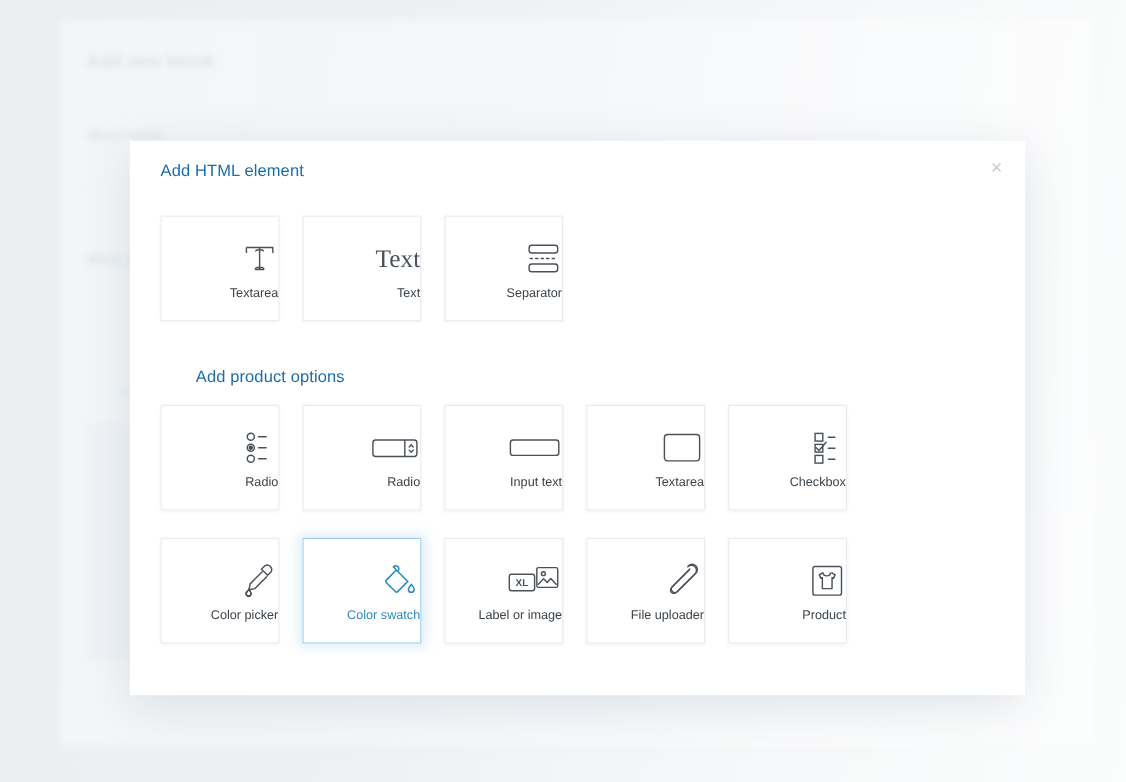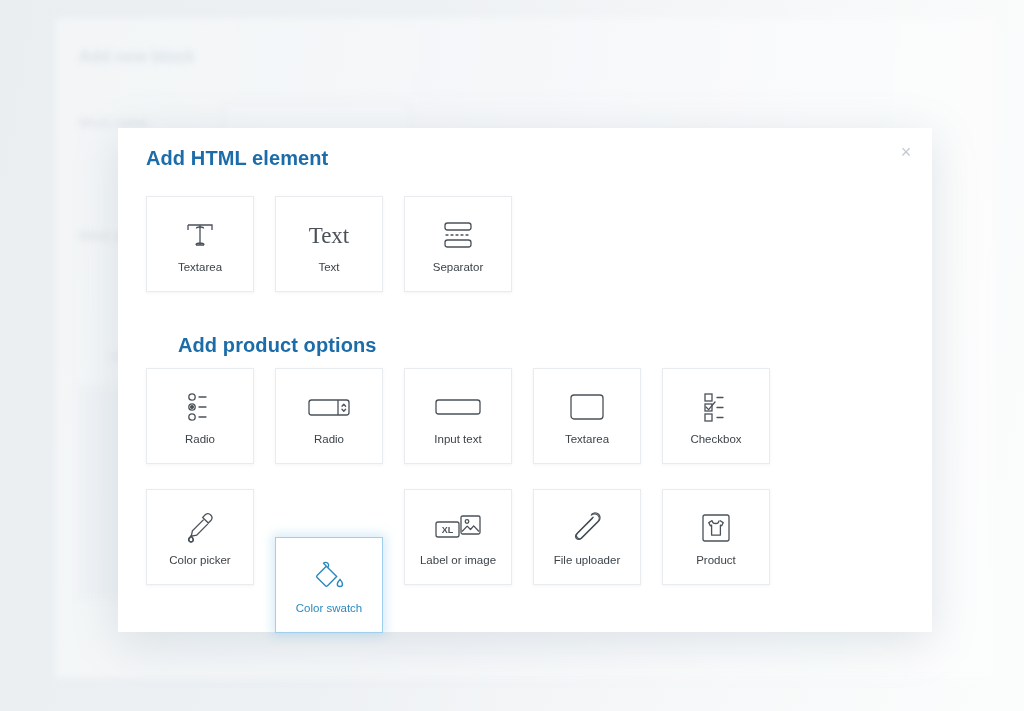--- a/index.html
+++ b/index.html
@@ -69,22 +69,22 @@
     position: absolute; right: 12px; top: 10px;
     width: 28px; height: 28px;
     display: flex; align-items: center; justify-content: center;
     font-size: 18px; color: #c2c9cf;
     cursor: pointer; background: none; border: none;
     font-family: "Liberation Sans", sans-serif;
     line-height: 1;
   }
   .section-title {
     color: #1b6ca8;
-    font-size: 20px;
-    font-weight: bold;
+    font-size: 15px;
+    font-weight: normal;
     letter-spacing: .1px;
   }
   .sec-html { position: absolute; left: 28px; top: 19px; }
   .sec-opts { position: absolute; left: 28px; top: 206px; margin-left: 32px; }
 
   .grid {
     position: absolute;
     display: flex;
     gap: 21px;
   }
@@ -92,40 +92,39 @@
   .grid-opts-r1 { left: 28px; top: 240px; border-radius: 20px; }
   .grid-opts-r2 { left: 28px; top: 361px; }
 
   .card {
     width: 108px; height: 96px;
     background: #ffffff;
     border: 1px solid #e8ecef;
     box-shadow: 0 1px 3px rgba(140,152,164,.10);
     display: flex;
     flex-direction: column;
-    align-items: center;
+    align-items: flex-end;
     justify-content: center;
     cursor: pointer;
     position: relative;
   }
   .card .ico {
     height: 44px;
     display: flex; align-items: center; justify-content: center;
     margin-bottom: 4px;
   }
   .card .cap {
     font-size: 11.5px;
     color: #3c4349;
     text-align: center;
     line-height: 1.2;
   }
   .card.selected {
     border: 1px solid #9ed0ec;
     box-shadow: 0 0 10px 3px rgba(125,190,228,.30);
-    margin-top: 48px;
   }
   .card.selected .cap { color: #2b89bd; }
 
   .serif-text {
     font-family: "Liberation Serif", serif;
     font-size: 23px;
     color: #4a5158;
     line-height: 1;
   }
   svg { display: block; }

